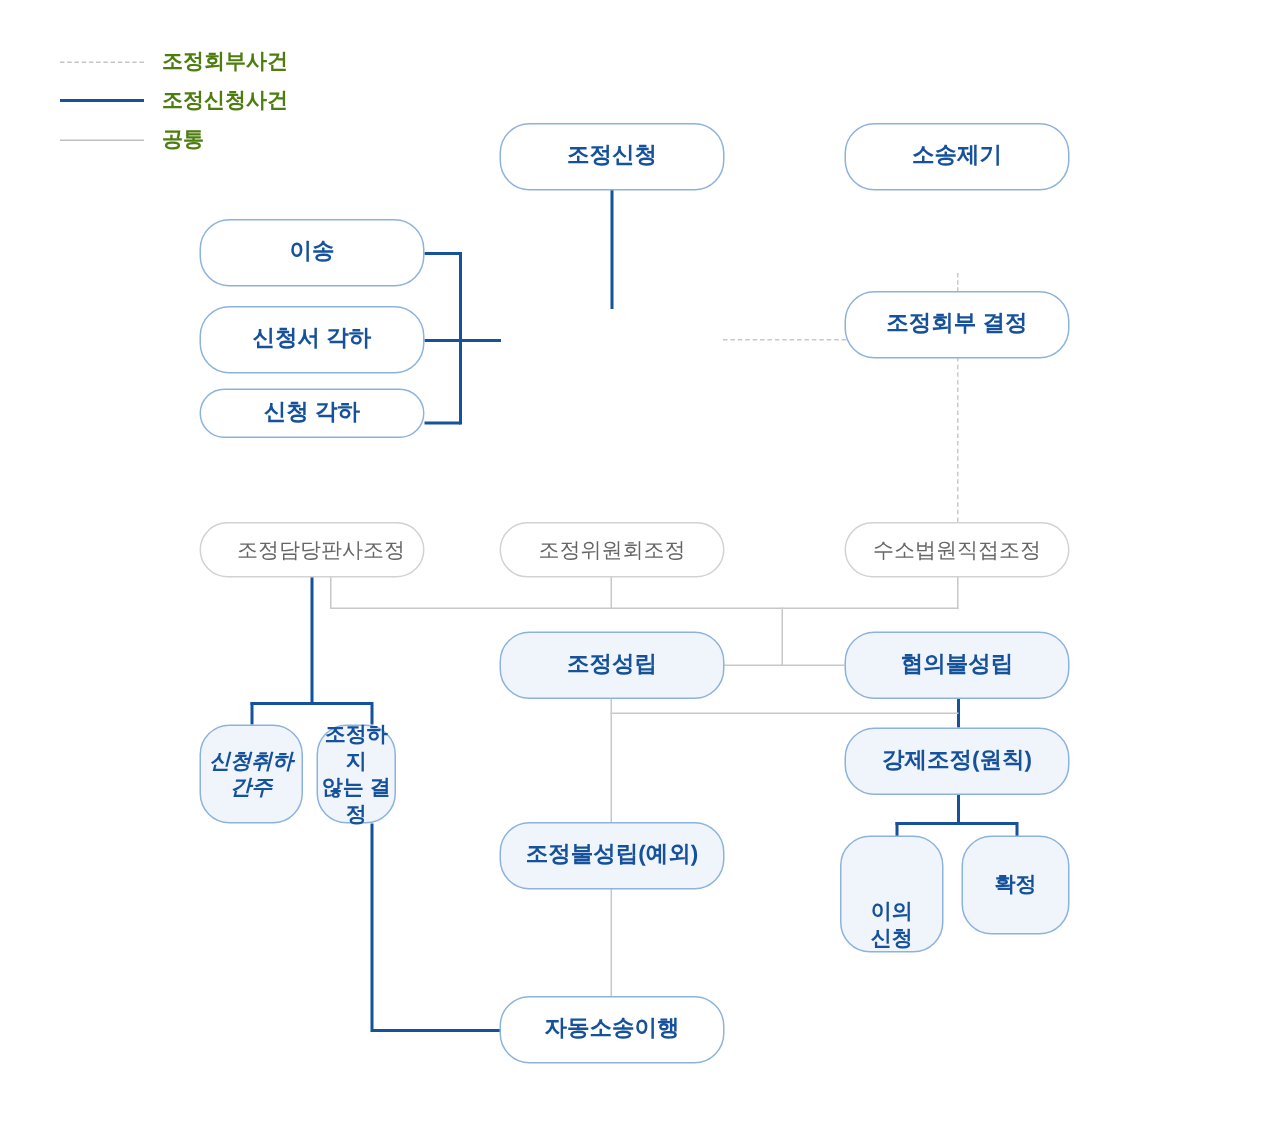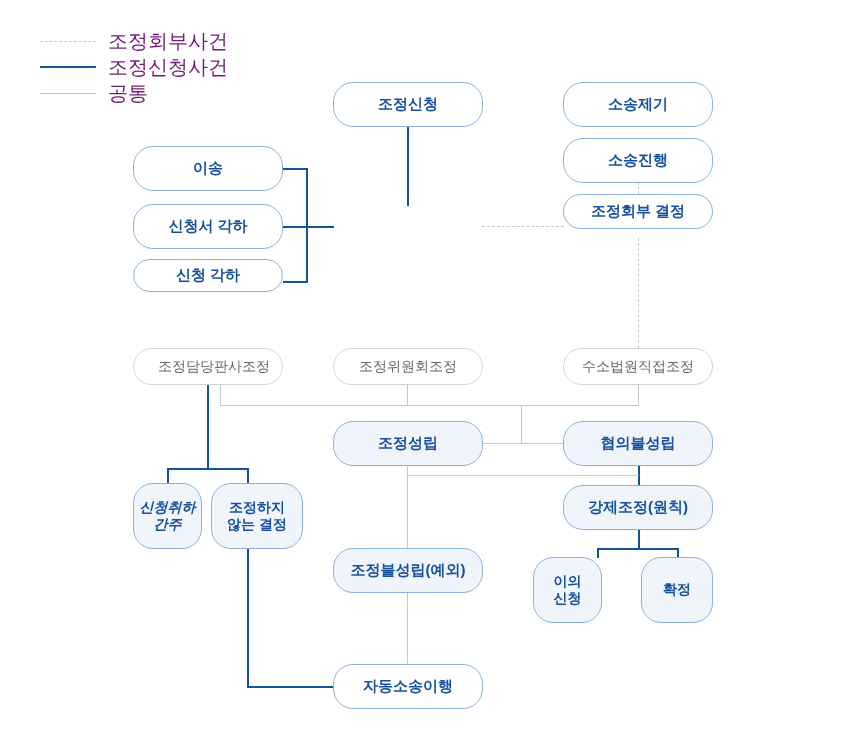--- a/index.html
+++ b/index.html
@@ -41,23 +41,24 @@
   .legend-line.dotted {
     border-top: 1px dashed #c6c6c6;
   }
   .legend-line.solid-blue {
     border-top: 2px solid #16519b;
   }
   .legend-line.solid-gray {
     border-top: 1px solid #c0c0c0;
   }
   .legend-label {
-    font-size: 20px;
-    color: #701a75;
+    font-size: 14px;
+    color: #4d7c0f;
     white-space: nowrap;
+    font-weight: bold;
   }
 
   
   .node {
     position: absolute;
     box-sizing: border-box;
     display: flex;
     align-items: center;
     justify-content: center;
     text-align: center;
@@ -179,36 +180,33 @@
 
   <div class="conn gray-line v" style="left:407px; top:592px; height:72px;"></div>
 
   <div class="node blue" style="left:333px; top:82px; width:150px; height:45px;">
     <span class="node-label">조정신청</span>
   </div>
   <div class="node blue" style="left:563px; top:82px; width:150px; height:45px;">
     <span class="node-label">소송제기</span>
   </div>
 
-  <div class="node blue" style="left:563px; top:138px; width:150px; height:45px;">
-    <span class="node-label">소송진행</span>
-  </div>
 
   <div class="node blue" style="left:133px; top:146px; width:150px; height:45px;">
     <span class="node-label">이송</span>
   </div>
   <div class="node blue" style="left:133px; top:204px; width:150px; height:45px;">
     <span class="node-label">신청서 각하</span>
   </div>
   <div class="node blue" style="left:133px; top:259px; width:150px; height:33px;">
     <span class="node-label">신청 각하</span>
   </div>
 
 
-  <div class="node blue" style="left:563px; top:194px; width:150px; height:35px;">
+  <div class="node blue" style="left:563px; top:194px; width:150px; height:45px;">
     <span class="node-label">조정회부 결정</span>
   </div>
 
   <div class="node gray" style="left:133px; top:348px; width:150px; height:37px;padding-left:12px;">
     <span class="node-label">조정담당판사조정</span>
   </div>
   <div class="node gray" style="left:333px; top:348px; width:150px; height:37px;">
     <span class="node-label">조정위원회조정</span>
   </div>
   <div class="node gray" style="left:563px; top:348px; width:150px; height:37px;">
@@ -219,34 +217,34 @@
     <span class="node-label">조정성립</span>
   </div>
   <div class="node blue-fill" style="left:563px; top:421px; width:150px; height:45px;">
     <span class="node-label">협의불성립</span>
   </div>
 
   <div class="node blue-fill small" style="left:133px; top:483px; width:69px; height:66px;font-style:italic;">
     <span class="node-label">신청취하
 간주</span>
   </div>
-  <div class="node blue-fill small" style="left:211px; top:483px; width:92px; height:66px;">
+  <div class="node blue-fill small" style="left:211px; top:483px; width:53px; height:66px;">
     <span class="node-label">조정하지
 않는 결정</span>
   </div>
 
   <div class="node blue-fill" style="left:563px; top:485px; width:150px; height:45px;">
     <span class="node-label">강제조정(원칙)</span>
   </div>
 
   <div class="node blue-fill" style="left:333px; top:548px; width:150px; height:45px;">
     <span class="node-label">조정불성립(예외)</span>
   </div>
 
-  <div class="node blue-fill small" style="left:533px; top:557px; width:69px; height:66px;">
+  <div class="node blue-fill small" style="left:560px; top:557px; width:69px; height:78px;align-items:flex-end;">
     <span class="node-label">이의
 신청</span>
   </div>
   <div class="node blue-fill small" style="left:641px; top:557px; width:72px; height:66px;">
     <span class="node-label">확정</span>
   </div>
 
   <div class="node blue" style="left:333px; top:664px; width:150px; height:45px;">
     <span class="node-label">자동소송이행</span>
   </div>

